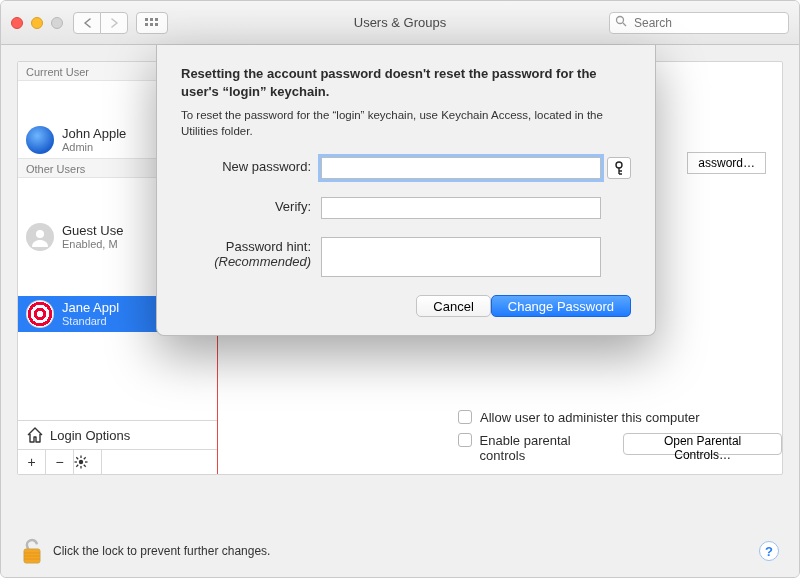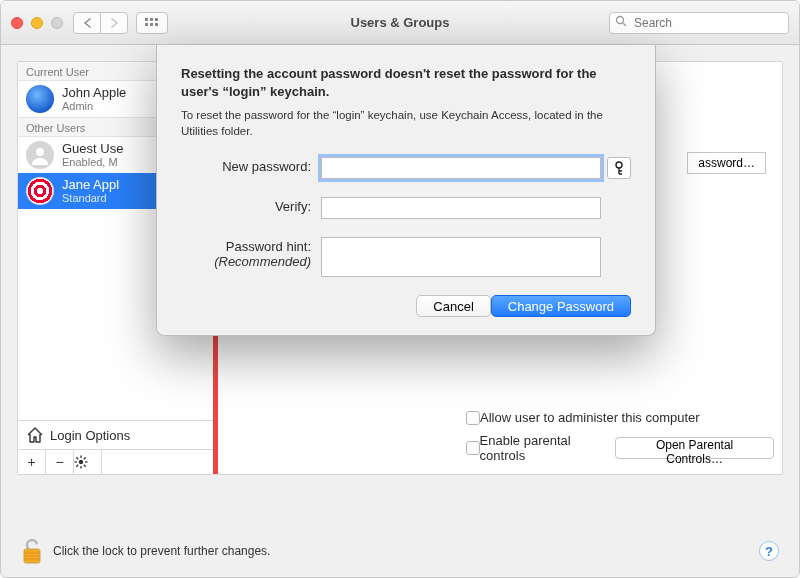--- a/index.html
+++ b/index.html
@@ -43,21 +43,21 @@
   }
   .nav-btn:first-child { border-radius:4px 0 0 4px;}
   .nav-btn:last-child { border-radius:0 4px 4px 0; margin-left:-1px;}
   .grid-btn {
     width:32px; height:22px; border:1px solid #c4c4c4; border-radius:4px;
     background:#fcfcfc; display:flex; align-items:center; justify-content:center;
     color:#888;
   }
   .title {
     position:absolute; left:0; right:0; text-align:center; font-size:13px;
-    color:#4a4a4a; pointer-events:none;font-weight:bold;
+    color:#4a4a4a; pointer-events:none;
   }
   .search {
     margin-left:auto; position:relative;
   }
   .search input {
     width:180px; height:22px; border:1px solid #c8c8c8; border-radius:4px;
     padding:0 8px 0 24px; font-size:12px; background:#fff; color:#0f172a;
   }
   .search .sicon {
     position:absolute; left:6px; top:3px; color:#999; font-size:12px;
@@ -67,31 +67,31 @@
     position:absolute; top:44px; left:0; right:0; bottom:0;
     background:#f0f0f0;
     padding:16px;
   }
   .panel {
     background:#fff; border:1px solid #d5d5d5; border-radius:2px;
     height:414px; width:100%; display:flex; position:relative;
   }
   
   .sidebar {
-    width:200px; border-right:5px solid #ef4444; display:flex; flex-direction:column;
+    width:200px; border-right:1px solid #ef4444; display:flex; flex-direction:column;
     background:#fff;
   }
   .userlist { flex:1; overflow:auto;}
   .section-header {
     font-size:11px; color:#7a7a7a; padding:4px 8px 2px;
     background:#f5f5f5; border-top:1px solid #e4e4e4; border-bottom:1px solid #e4e4e4;
   }
   .section-header:first-child { border-top:none;}
   .user-row {
-    display:flex; align-items:center; gap:8px; padding:4px 8px;
+    display:flex; align-items:center; gap:8px; padding:4px 8px;margin-top:41px;
   }
   .user-row.selected { background:#2a7ef6; color:#fff;}
   .user-row.selected .sub { color:#dce9ff;}
   .avatar {
     width:28px; height:28px; border-radius:50%; background:#bbb;
     display:flex; align-items:center; justify-content:center; overflow:hidden;
     flex-shrink:0;
   }
   .avatar.earth { background: radial-gradient(circle at 40% 35%, #6fb7ff, #1b5fce 70%);}
   .avatar.target {
@@ -112,21 +112,21 @@
     width:28px; height:24px; border:none; border-right:1px solid #d8d8d8;
     background:#fff; font-size:14px; color:#333; cursor:pointer;
   }
   
   .rightpane { flex:1; position:relative; padding:20px;}
   .pw-button {
     position:absolute; right:16px; top:90px; height:22px;
     border:1px solid #c4c4c4; border-radius:0; background:#fff; font-size:12px;
     padding:0 10px;
   }
-  .check-row { display:flex; align-items:center; margin:8px 8px; font-size:13px;}
+  .check-row { display:flex; align-items:flex-start; gap:8px; margin:8px 0; font-size:13px;}
   .mac-check {
     width:14px; height:14px; border:1px solid #b5b5b5; border-radius:3px; background:#fff;
     display:inline-block;
   }
   .mac-btn {
     height:22px; border:1px solid #c4c4c4; border-radius:4px; background:#fff;
     font-size:12px; padding:0 12px;
   }
   .checks { position:absolute; left:240px; top:340px;}
   

